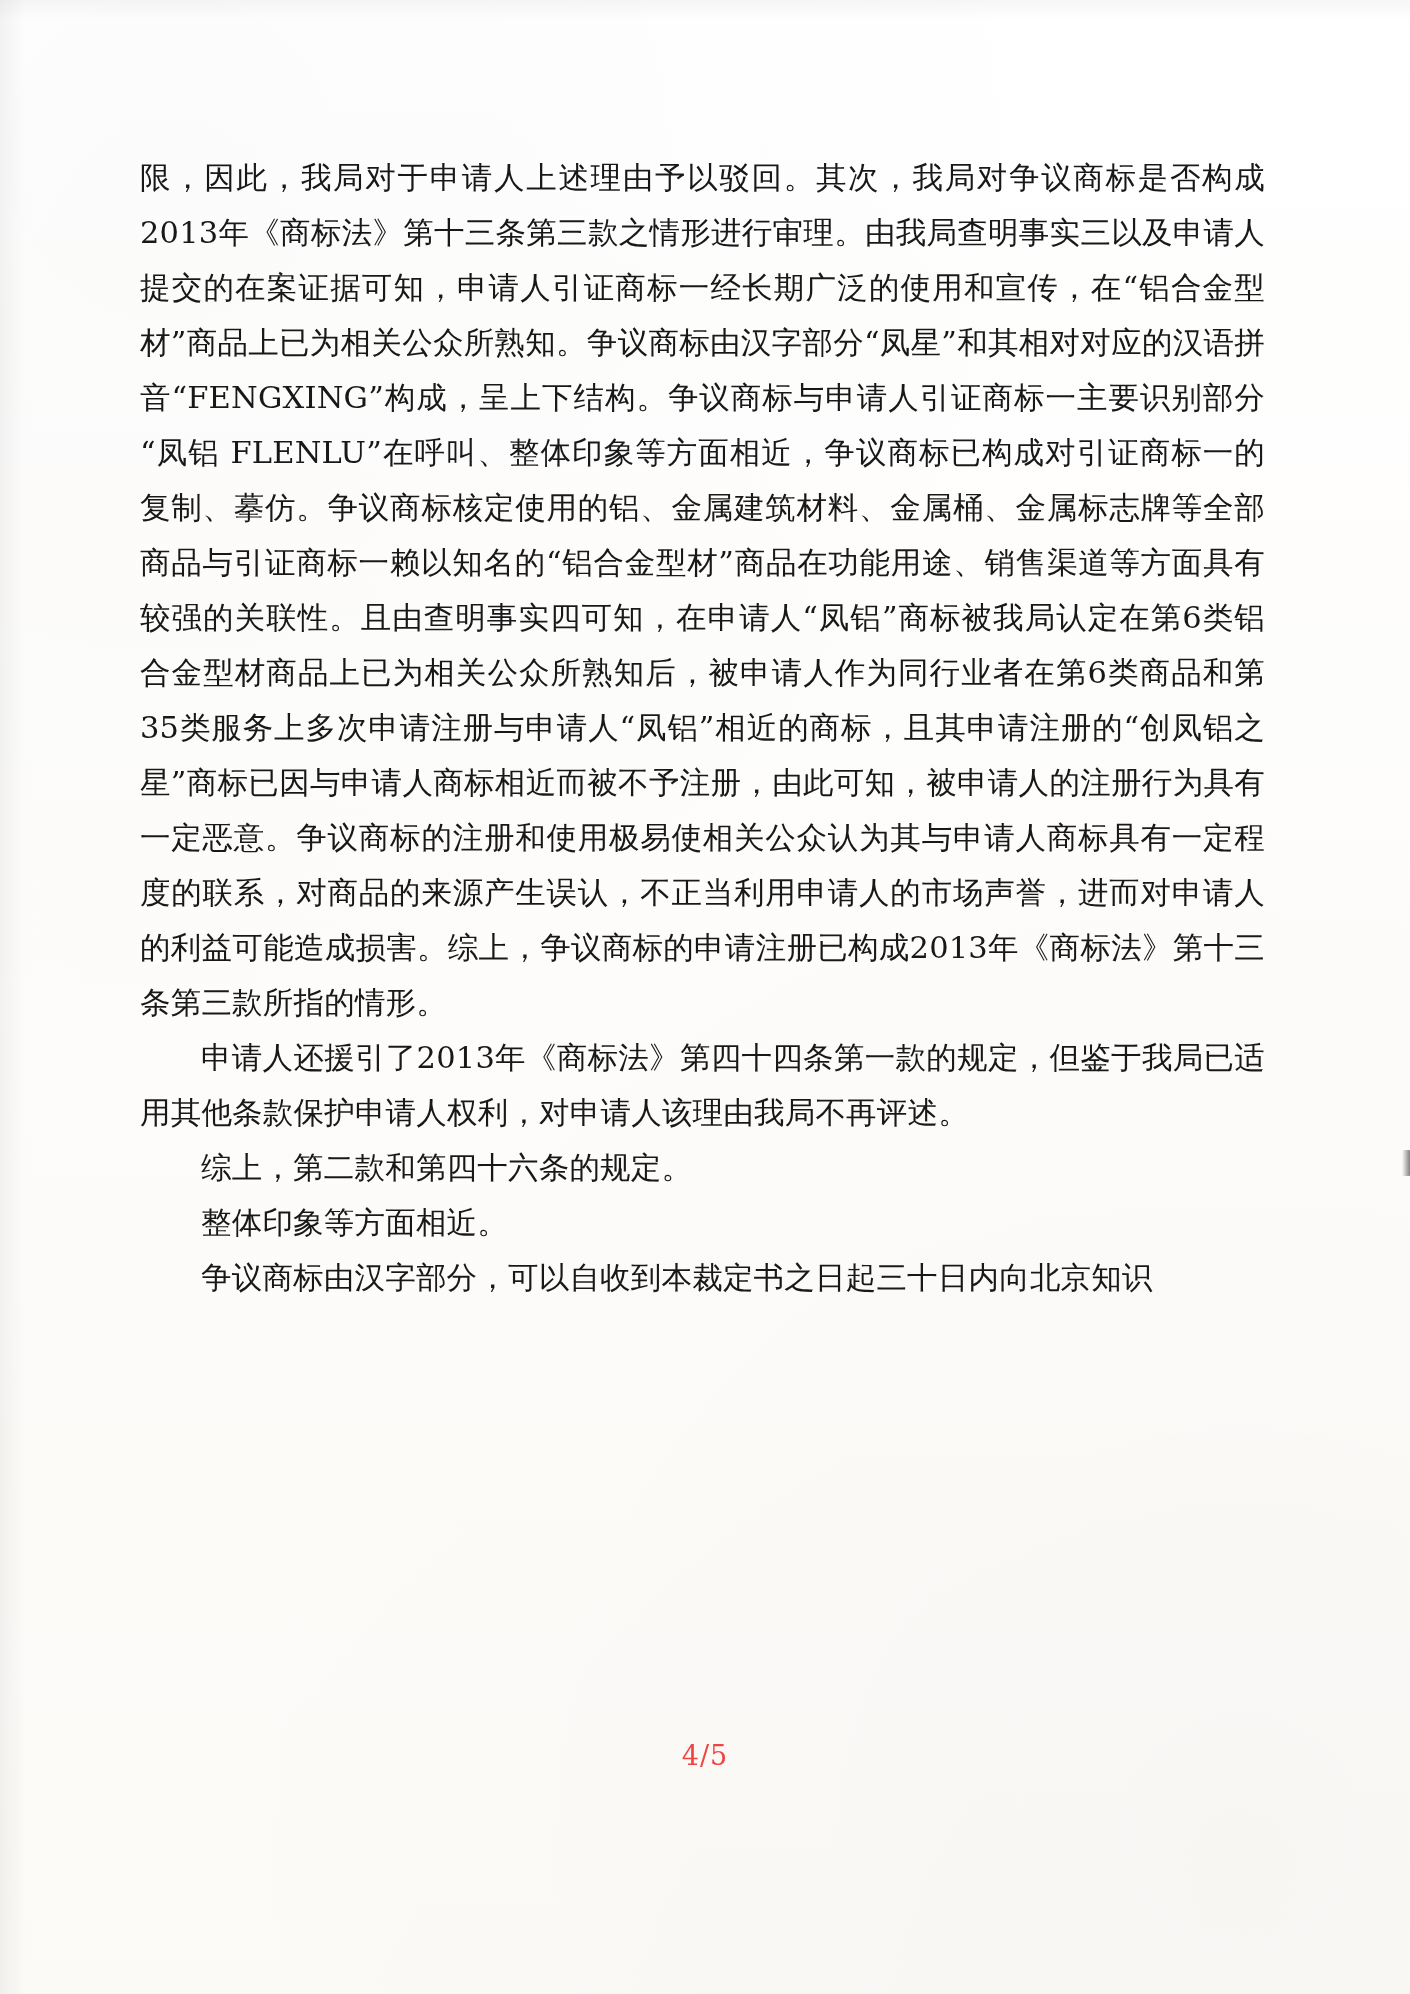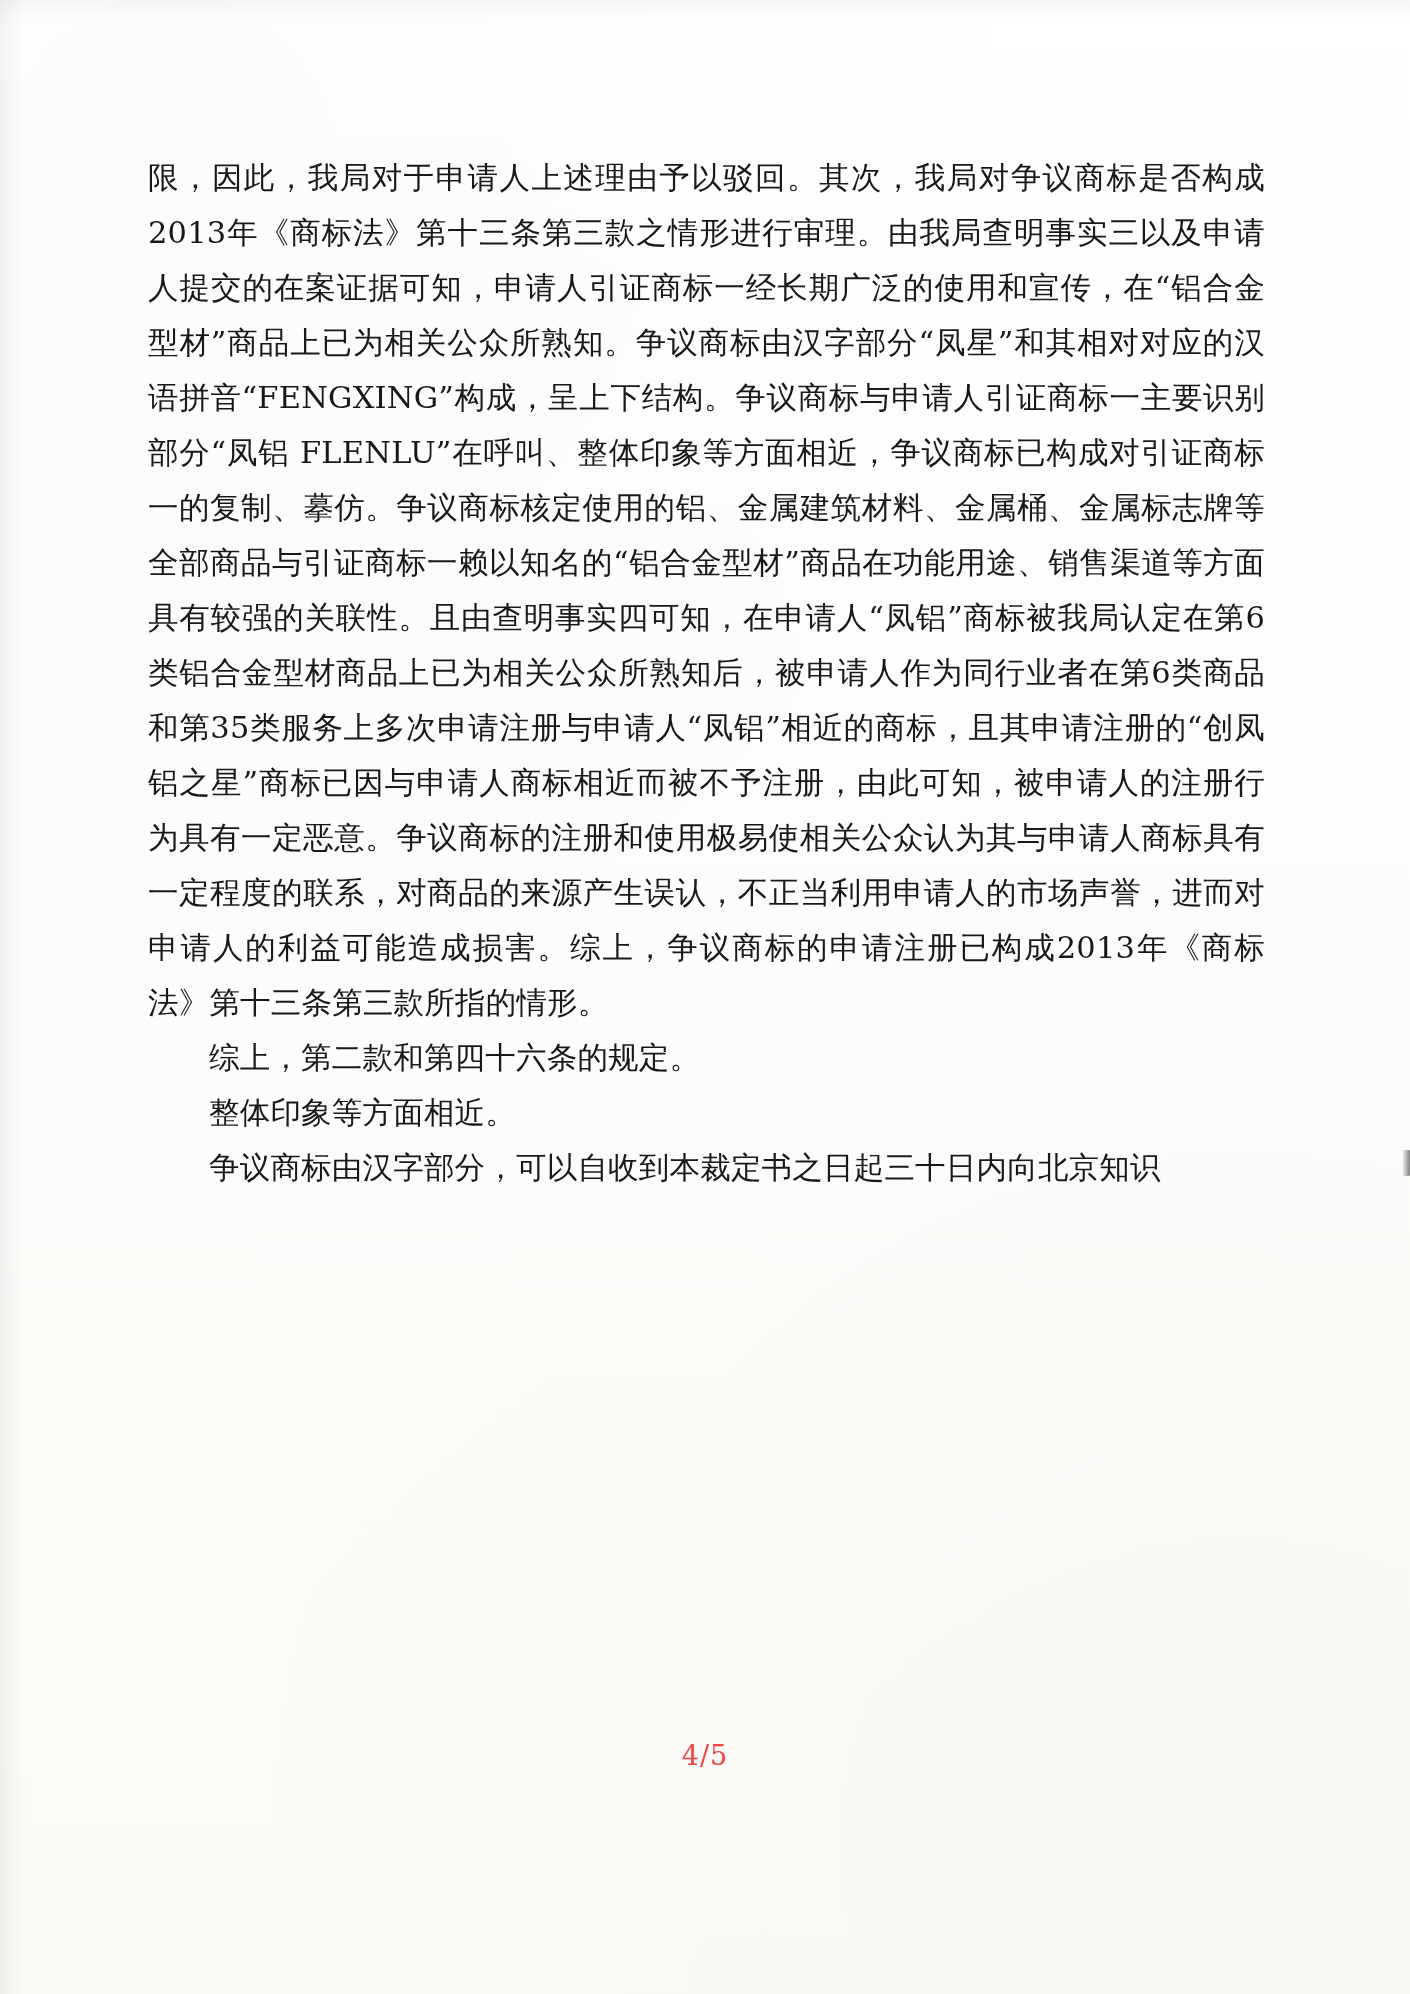--- a/index.html
+++ b/index.html
@@ -29,21 +29,21 @@
       linear-gradient(180deg, #ffffff 0%, #fdfcfa 55%, #fbfaf7 100%);
     pointer-events: none;
   }
   .content {
     position: absolute;
     left: 140px;
     top: 150px;
     width: 1125px;
   }
   p.para {
-    margin: 0 0 0 8px;
+    margin: 0 0 0 0;
     font-size: 30.5px;
     line-height: 55px;
     text-align: justify;
     text-justify: inter-ideograph;
     letter-spacing: 0.2px;
     color: #181818;
   }
   p.indent {
     text-indent: 2em;
   }
@@ -84,19 +84,20 @@
 <body>
 
 <div class="page">
   <div class="paper-texture"></div>
   <div class="scan-shadow-left"></div>
   <div class="scan-shadow-top"></div>
   <div class="edge-mark"></div>
 
   <div class="content">
     <p class="para">限，因此，我局对于申请人上述理由予以驳回。其次，我局对争议商标是否构成2013年《商标法》第十三条第三款之情形进行审理。由我局查明事实三以及申请人提交的在案证据可知，申请人引证商标一经长期广泛的使用和宣传，在“铝合金型材”商品上已为相关公众所熟知。争议商标由汉字部分“凤星”和其相对对应的汉语拼音“FENGXING”构成，呈上下结构。争议商标与申请人引证商标一主要识别部分“凤铝 FLENLU”在呼叫、整体印象等方面相近，争议商标已构成对引证商标一的复制、摹仿。争议商标核定使用的铝、金属建筑材料、金属桶、金属标志牌等全部商品与引证商标一赖以知名的“铝合金型材”商品在功能用途、销售渠道等方面具有较强的关联性。且由查明事实四可知，在申请人“凤铝”商标被我局认定在第6类铝合金型材商品上已为相关公众所熟知后，被申请人作为同行业者在第6类商品和第35类服务上多次申请注册与申请人“凤铝”相近的商标，且其申请注册的“创凤铝之星”商标已因与申请人商标相近而被不予注册，由此可知，被申请人的注册行为具有一定恶意。争议商标的注册和使用极易使相关公众认为其与申请人商标具有一定程度的联系，对商品的来源产生误认，不正当利用申请人的市场声誉，进而对申请人的利益可能造成损害。综上，争议商标的申请注册已构成2013年《商标法》第十三条第三款所指的情形。</p>
+    <p class="para indent">申请人还援引了2013年《商标法》第四十四条第一款的规定，但鉴于我局已适用其他条款保护申请人权利，对申请人该理由我局不再评述。</p>
     <p class="para indent">综上，第二款和第四十六条的规定。</p>
     <p class="para indent">整体印象等方面相近。</p>
     <p class="para indent">争议商标由汉字部分，可以自收到本裁定书之日起三十日内向北京知识</p>
   </div>
 
   <div class="pagenum">4/5</div>
 </div>
 
 </body></html>

